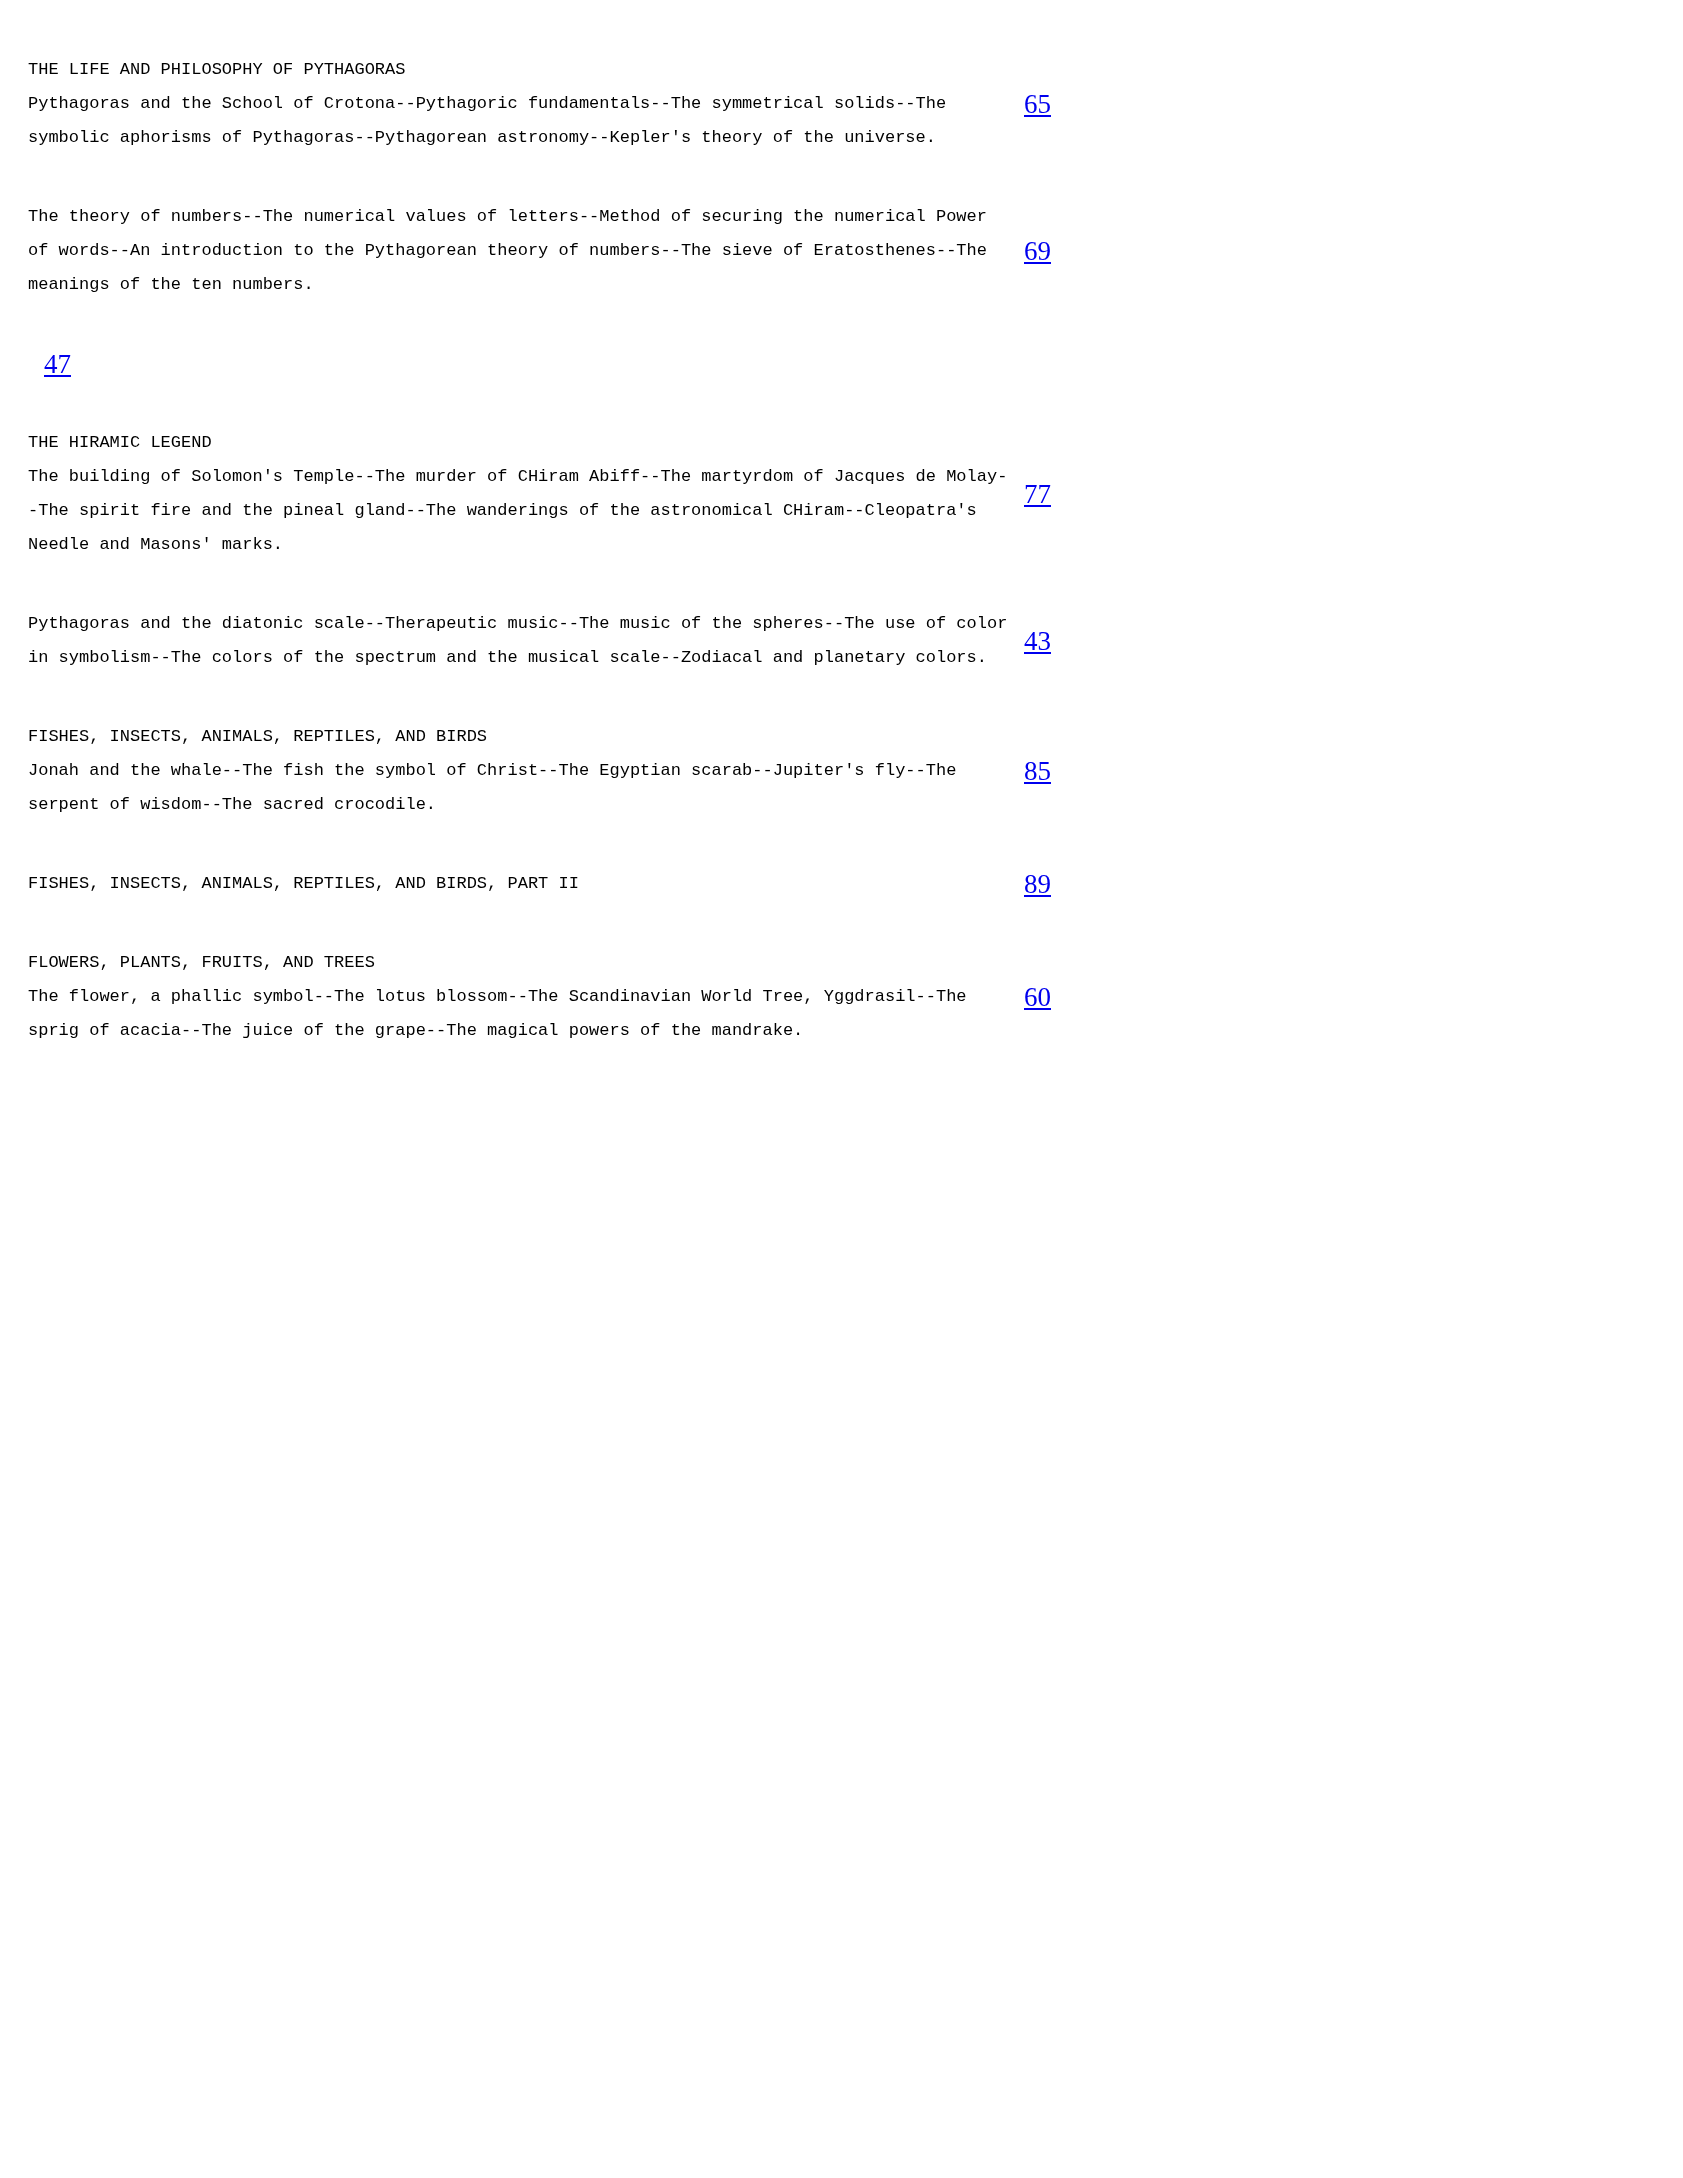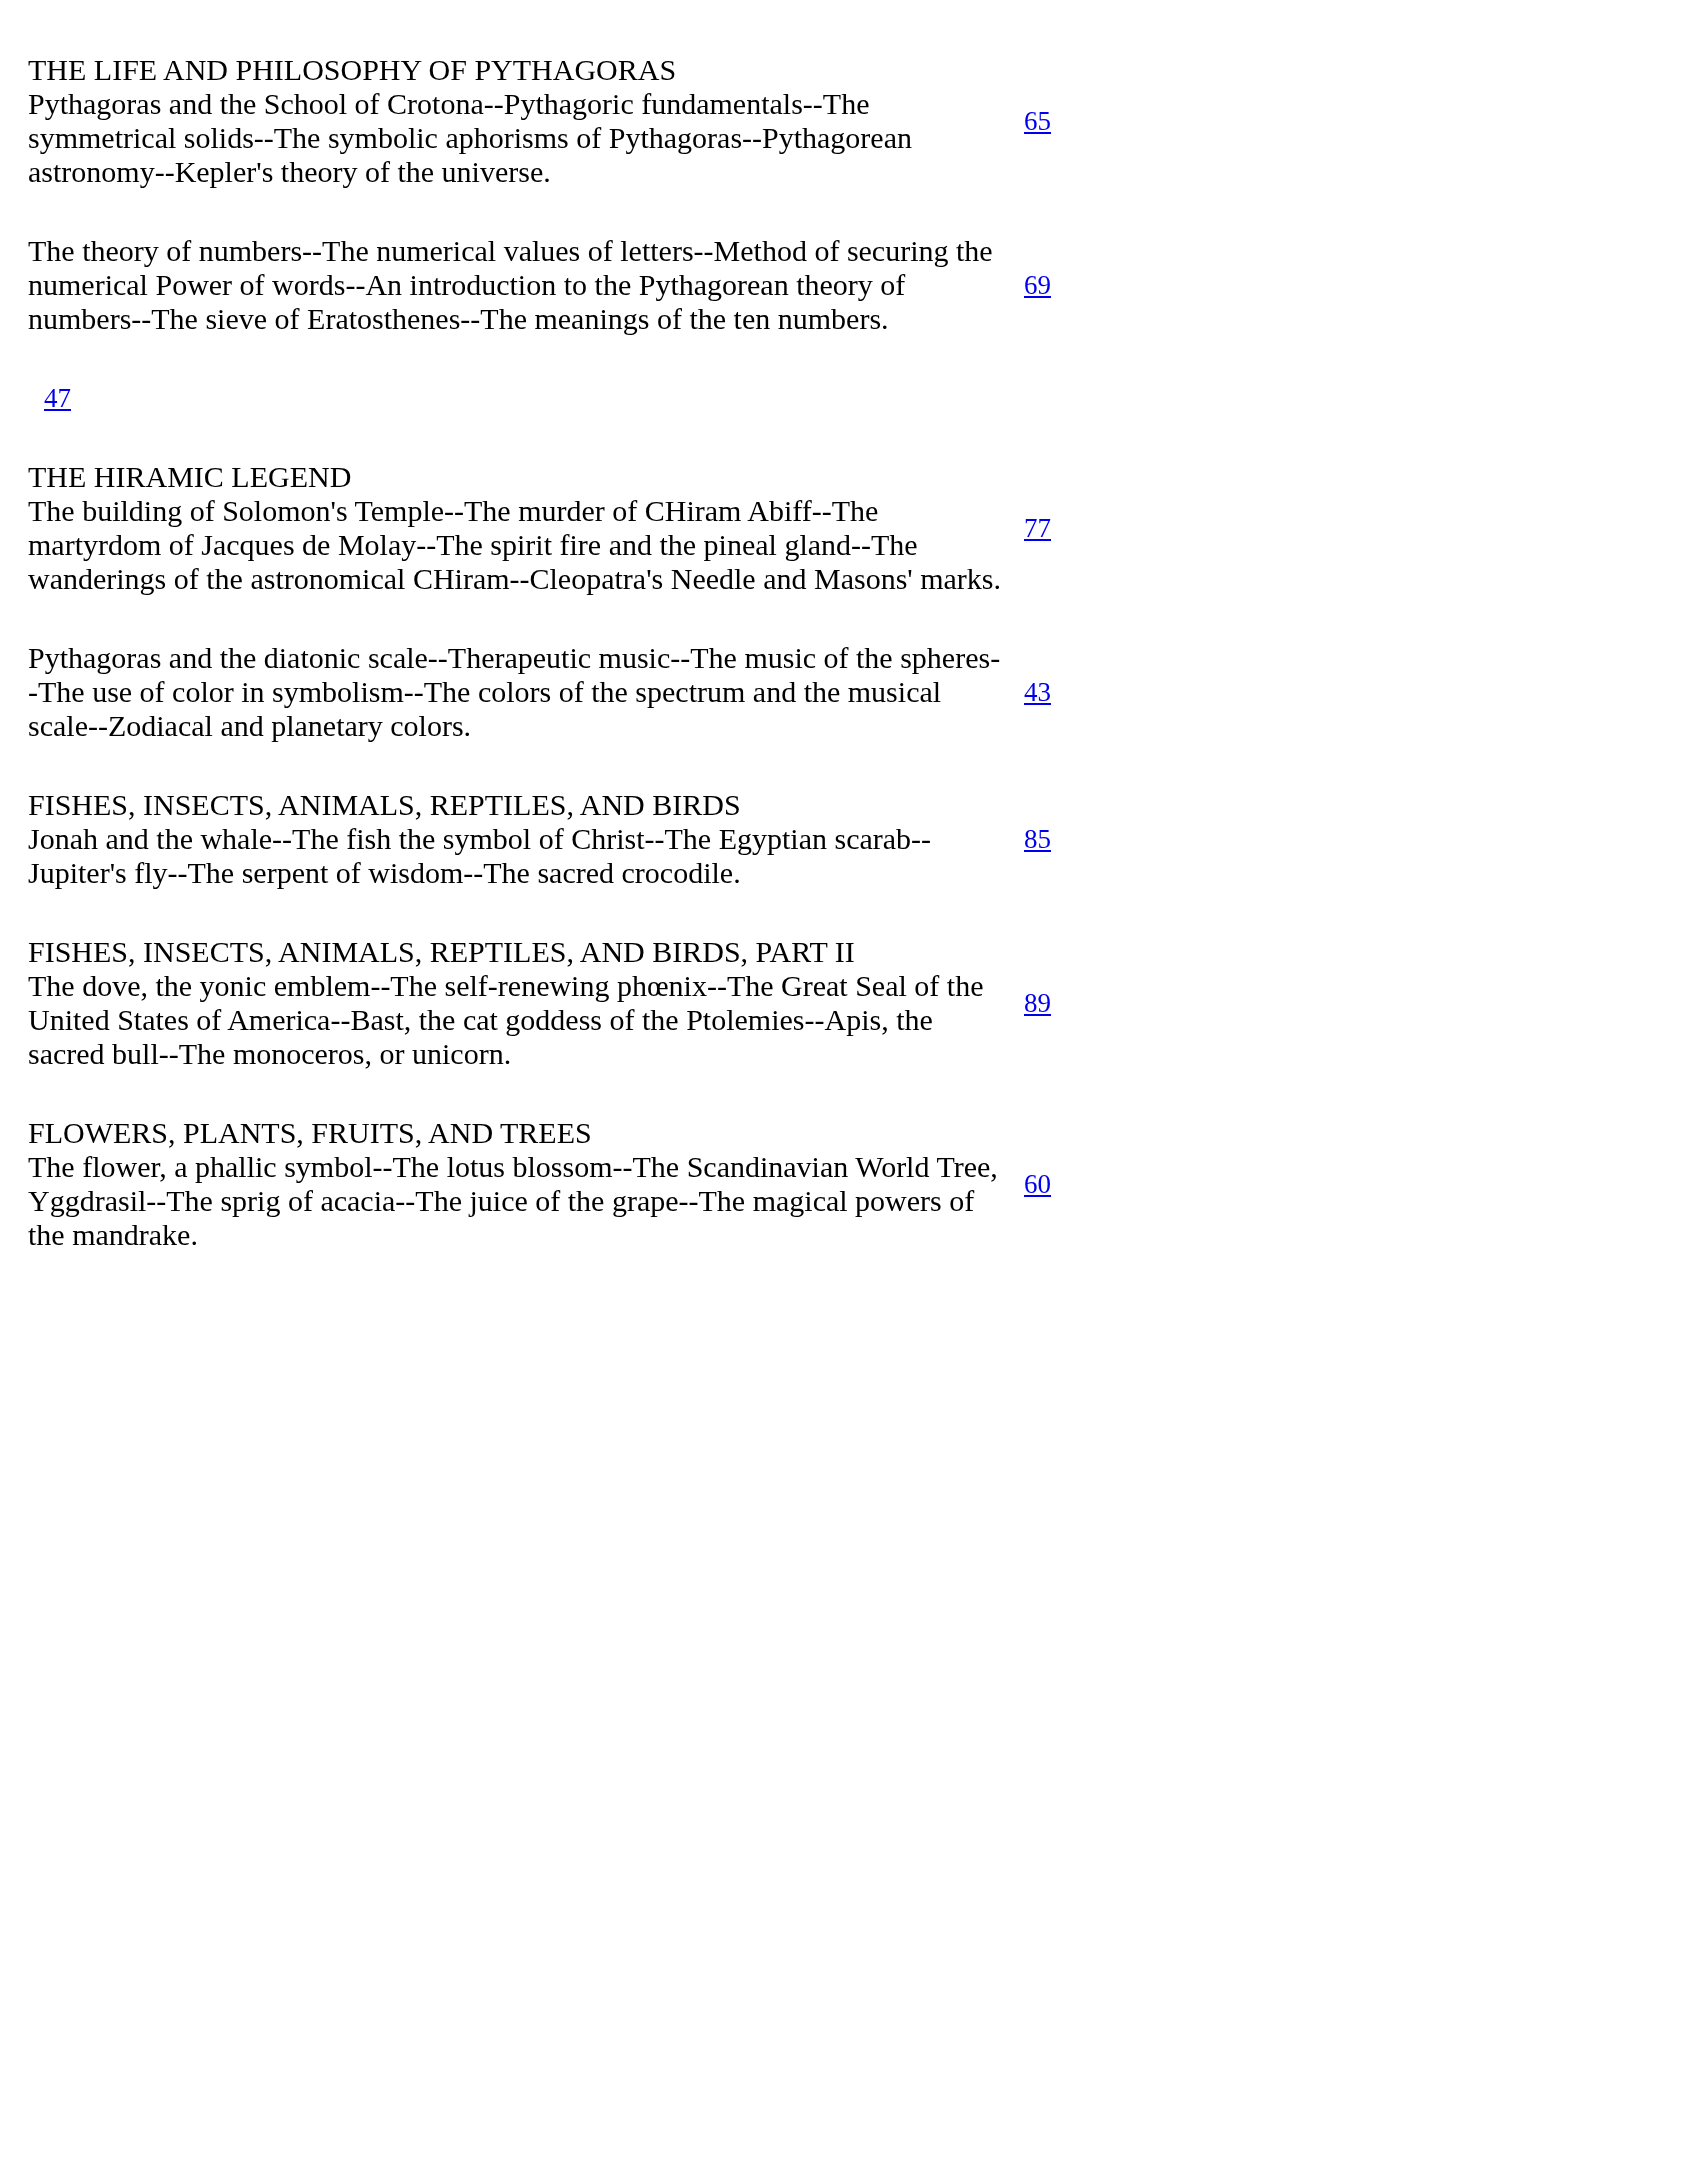--- a/index.html
+++ b/index.html
@@ -21,22 +21,23 @@
     overflow: hidden;
   }
   .entry {
     display: flex;
     align-items: center;
     margin-bottom: 45px;
   }
   .entry-text {
     flex: none;
     width: 980px;
-    font-size: 30px;
+    font-size: 17px;
     line-height: 34px;
+    font-family: Liberation Mono, monospace;
   }
   .entry-title {
     
   }
   .entry-desc {
   }
   .entry-page {
     flex: none;
     margin-left: 16px;
     width: 69px;
@@ -105,21 +106,20 @@
       <div class="entry-desc">Jonah and the whale--The fish the symbol of Christ--The Egyptian scarab--Jupiter's fly--The serpent of wisdom--The sacred crocodile.</div>
     </div>
     <div class="entry-page">
       <a href="#" class="page-link">85</a>
     </div>
   </div>
 
   <div class="entry">
     <div class="entry-text">
       <div class="entry-title">FISHES, INSECTS, ANIMALS, REPTILES, AND BIRDS, PART II</div>
-      <div class="entry-desc">The dove, the yonic emblem--The self-renewing phœnix--The Great Seal of the United States of America--Bast, the cat goddess of the Ptolemies--Apis, the sacred bull--The monoceros, or unicorn.</div>
     </div>
     <div class="entry-page">
       <a href="#" class="page-link">89</a>
     </div>
   </div>
 
   <div class="entry">
     <div class="entry-text">
       <div class="entry-title">FLOWERS, PLANTS, FRUITS, AND TREES</div>
       <div class="entry-desc">The flower, a phallic symbol--The lotus blossom--The Scandinavian World Tree, Yggdrasil--The sprig of acacia--The juice of the grape--The magical powers of the mandrake.</div>

